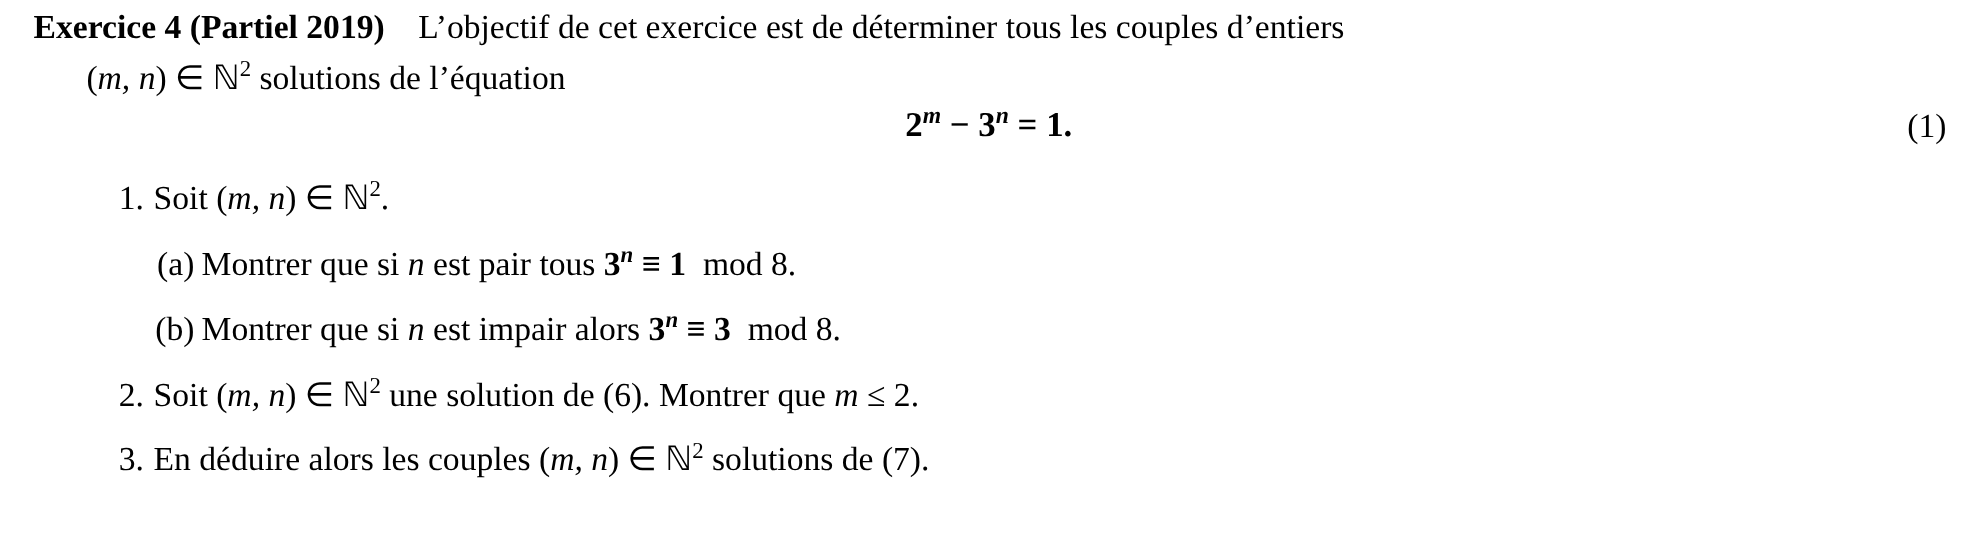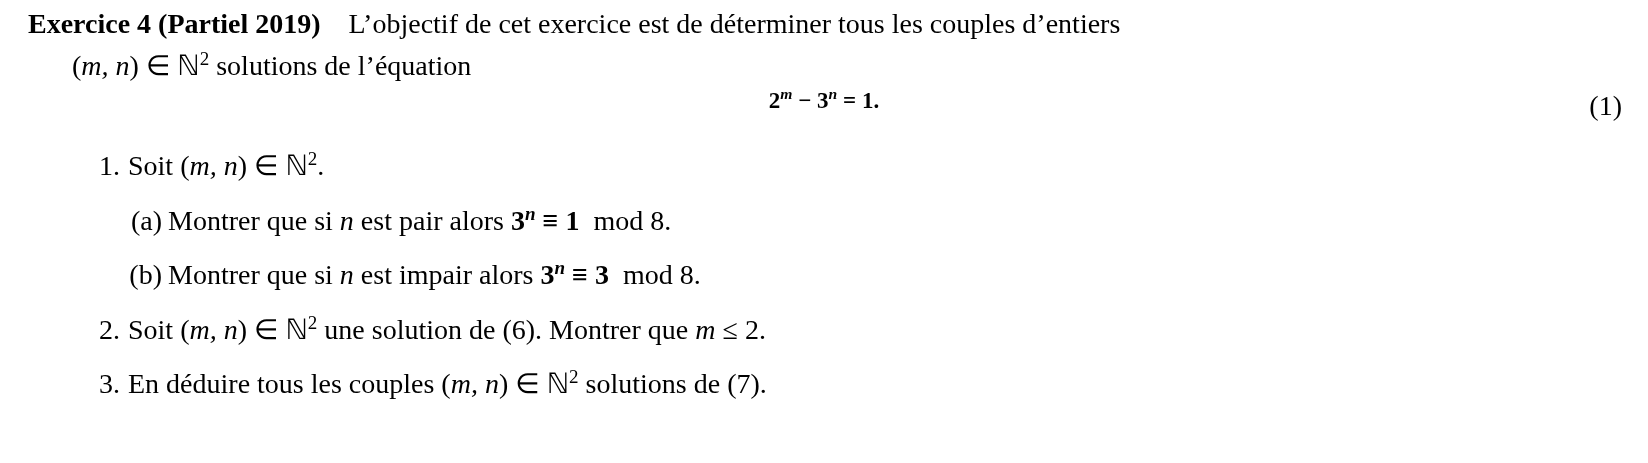--- a/index.html
+++ b/index.html
@@ -46,21 +46,21 @@
     top: 88px;
     width: 1648px;
     height: 44px;
   }
   .eq-center {
     position: absolute;
     left: 0;
     top: 0;
     width: 1648px;
     text-align: center;
-    font-size: 23px;
+    font-size: 29px;
     font-weight: bold;
   }
   .eq-tag {
     position: absolute;
     right: 26px;
     top: 2px;
     font-size: 28px;
   }
   .items {
     position: absolute;
@@ -134,32 +134,32 @@
 
   <div class="items">
 
     <div class="item">
       <span class="num">1.</span>
       <span>Soit (</span><span class="mi">m, n</span><span>) ∈ ℕ</span><span class="up">2</span><span>.</span>
     </div>
 
     <div class="subitem">
       <span class="num">(a)</span>
-      <span>Montrer que si </span><span class="mi">n</span><span> est pair alors </span><span class="mathbf">3</span><span class="up mi mathbf">n</span><span class="mathbf"> ≡ 1</span><span class="nbsp-gap"></span><span>mod 8.</span>
+      <span>Montrer que si </span><span class="mi">n</span><span> est pair tous </span><span class="mathbf">3</span><span class="up mi mathbf">n</span><span class="mathbf"> ≡ 1</span><span class="nbsp-gap"></span><span>mod 8.</span>
     </div>
 
     <div class="subitem">
       <span class="num">(b)</span>
       <span>Montrer que si </span><span class="mi">n</span><span> est impair alors </span><span class="mathbf">3</span><span class="up mi mathbf">n</span><span class="mathbf"> ≡ 3</span><span class="nbsp-gap"></span><span>mod 8.</span>
     </div>
 
     <div class="item">
       <span class="num">2.</span>
       <span>Soit (</span><span class="mi">m, n</span><span>) ∈ ℕ</span><span class="up">2</span><span> une solution de (6). Montrer que </span><span class="mi">m</span><span> ≤ 2.</span>
     </div>
 
     <div class="item">
       <span class="num">3.</span>
-      <span>En déduire tous les couples (</span><span class="mi">m, n</span><span>) ∈ ℕ</span><span class="up">2</span><span> solutions de (7).</span>
+      <span>En déduire alors les couples (</span><span class="mi">m, n</span><span>) ∈ ℕ</span><span class="up">2</span><span> solutions de (7).</span>
     </div>
 
   </div>
 </div>
 
 </body></html>

